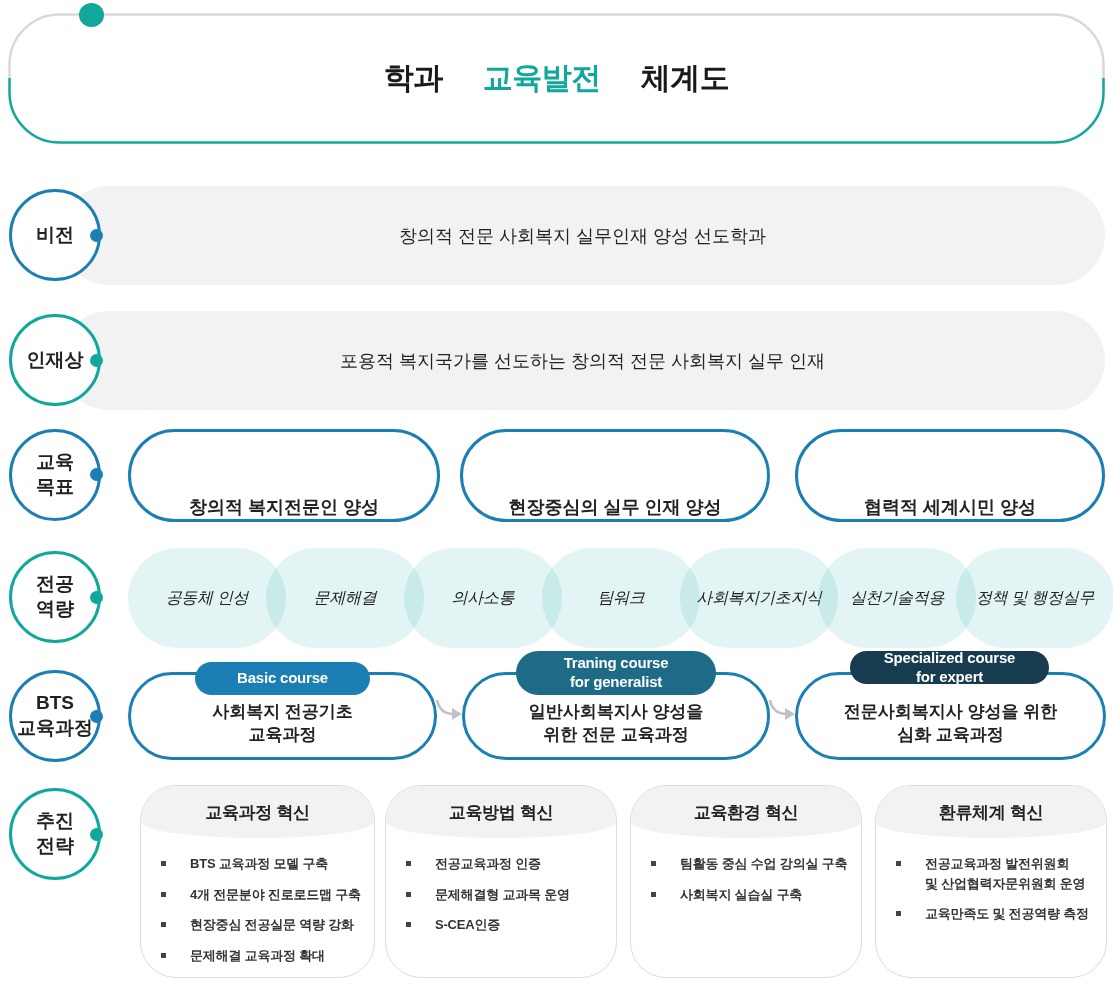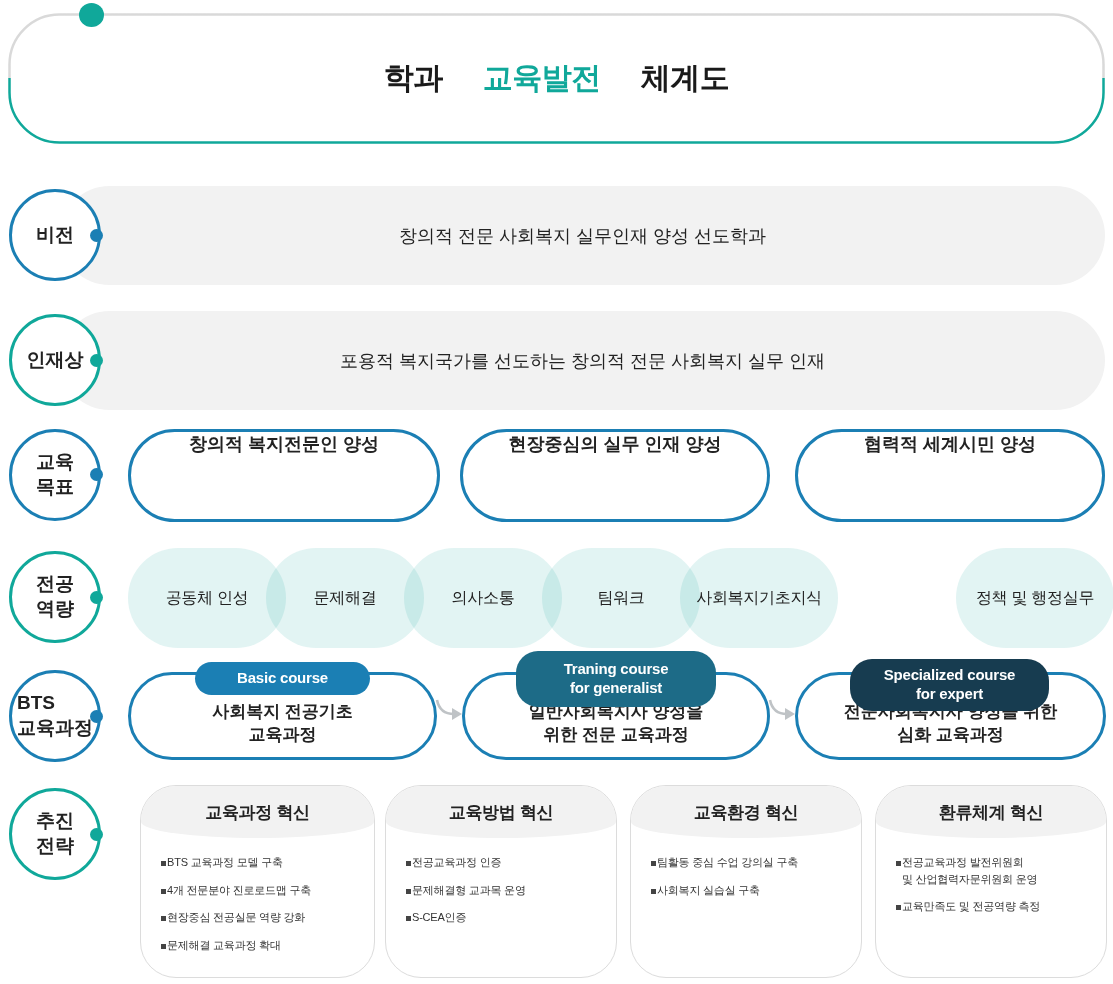--- a/index.html
+++ b/index.html
@@ -20,69 +20,69 @@
   .title-text{
     position:absolute;left:8px;top:13px;width:1097px;height:131px;
     display:flex;align-items:center;justify-content:center;
     font-size:30px;font-weight:800;letter-spacing:-0.5px;color:#1a1a1a;gap:40px;
   }
   .title-text .hl{color:var(--teal);}
   .title-dot{position:absolute;left:79px;top:3px;width:25px;height:24px;border-radius:50%;background:var(--teal);z-index:2;}
   
   .row-circle{
     position:absolute;left:9px;width:92px;height:92px;border-radius:50%;background:#fff;
-    display:flex;align-items:center;justify-content:center;text-align:left;
+    display:flex;align-items:center;justify-content:center;text-align:center;
     font-size:19px;font-weight:600;line-height:1.3;white-space:pre-line;z-index:3;box-sizing:border-box;
   }
   .row-circle.blue{border:3px solid var(--blue);}
   .row-circle.teal{border:3px solid var(--teal);}
   .row-dot{position:absolute;left:90px;width:13px;height:13px;border-radius:50%;z-index:4;}
   .row-dot.blue{background:var(--blue);}
   .row-dot.teal{background:var(--teal);}
   
   .bar{
     position:absolute;left:60px;width:1045px;height:99px;border-radius:52px;background:var(--bar);
     display:flex;align-items:center;justify-content:center;font-size:18px;font-weight:500;z-index:1;
   }
   
   .goal-pill{
     position:absolute;top:429px;height:93px;background:#fff;border:3px solid var(--blue);border-radius:50px;
-    display:flex;align-items:flex-start;justify-content:center;font-size:18px;font-weight:600;box-sizing:border-box;
+    display:flex;align-items:flex-end;justify-content:center;font-size:18px;font-weight:600;box-sizing:border-box;
   }
   
   .comp-pill{
     position:absolute;top:548px;width:158px;height:100px;border-radius:52px;background:rgba(18,167,154,0.12);
-    display:flex;align-items:center;justify-content:center;font-size:16px;font-weight:500;letter-spacing:-0.3px;
+    display:flex;align-items:center;justify-content:center;font-size:16px;font-weight:500;letter-spacing:-0.3px;font-style:italic;
   }
   
   .course-box{
     position:absolute;top:672px;height:88px;background:#fff;border:3px solid var(--blue);border-radius:46px;
     display:flex;align-items:center;justify-content:center;text-align:center;
     font-size:17px;font-weight:600;line-height:1.35;white-space:pre-line;padding-top:16px;box-sizing:border-box;z-index:2;
   }
   .course-badge{
     position:absolute;display:flex;align-items:center;justify-content:center;text-align:center;
     color:#fff;font-weight:700;font-size:15px;line-height:1.25;white-space:pre-line;z-index:5;letter-spacing:-0.2px;
   }
   .badge-1{left:195px;top:662px;width:175px;height:33px;border-radius:17px;background:var(--blue);}
-  .badge-2{left:516px;top:651px;width:200px;height:56px;border-radius:22px;background:var(--badge2);align-items:center;}
-  .badge-3{left:850px;top:651px;width:199px;height:52px;border-radius:22px;background:var(--badge3);margin-top:8px;}
+  .badge-2{left:516px;top:651px;width:200px;height:44px;border-radius:22px;background:var(--badge2);align-items:center;}
+  .badge-3{left:850px;top:651px;width:199px;height:33px;border-radius:22px;background:var(--badge3);}
   .flow-arrow{position:absolute;top:697px;width:30px;height:24px;z-index:1;}
   
   .strat-card{
     position:absolute;top:785px;height:193px;background:#fff;border:1.5px solid #dcdcdc;border-radius:36px;
     box-sizing:border-box;overflow:hidden;
   }
   .strat-head{
     height:52px;background:var(--bar);display:flex;align-items:center;justify-content:center;
     font-size:17px;font-weight:700;letter-spacing:-0.3px;
     border-radius:0 0 50% 50% / 0 0 16px 16px;
   }
   .strat-body{padding:16px 10px 0 20px;display:flex;flex-direction:column;gap:11px;}
-  .bullet{display:flex;gap:1px;font-size:11px;font-weight:400;color:#333;line-height:1.5;letter-spacing:-0.2px;white-space:pre-line;}
+  .bullet{display:flex;gap:24px;font-size:13px;font-weight:700;color:#333;line-height:1.5;letter-spacing:-0.2px;white-space:pre-line;}
   .bullet .sq{flex:0 0 auto;width:5px;height:5px;background:#444;margin-top:7px;}
 </style>
 </head>
 <body>
 
 <div class="canvas">
 
   <svg class="title-frame" viewBox="0 0 1097 131">
     <defs>
       <linearGradient id="frameGrad" x1="0" y1="0" x2="0" y2="1">
@@ -145,20 +145,23 @@
   </div>
   <div class="comp-pill" style="left:542px">
     <span>팀워크</span>
   </div>
   <div class="comp-pill" style="left:404px">
     <span>의사소통</span>
   </div>
   <div class="comp-pill" style="left:680px">
     <span>사회복지기초지식</span>
   </div>
+  <div class="comp-pill" style="left:818px">
+    <span>실천기술적용</span>
+  </div>
   <div class="comp-pill" style="left:956px">
     <span>정책 및 행정실무</span>
   </div>
 
   <div class="row-circle blue" style="top:670px">
     <span>BTS
 교육과정</span>
   </div>
   <div class="row-dot blue" style="top:710px"></div>
 

